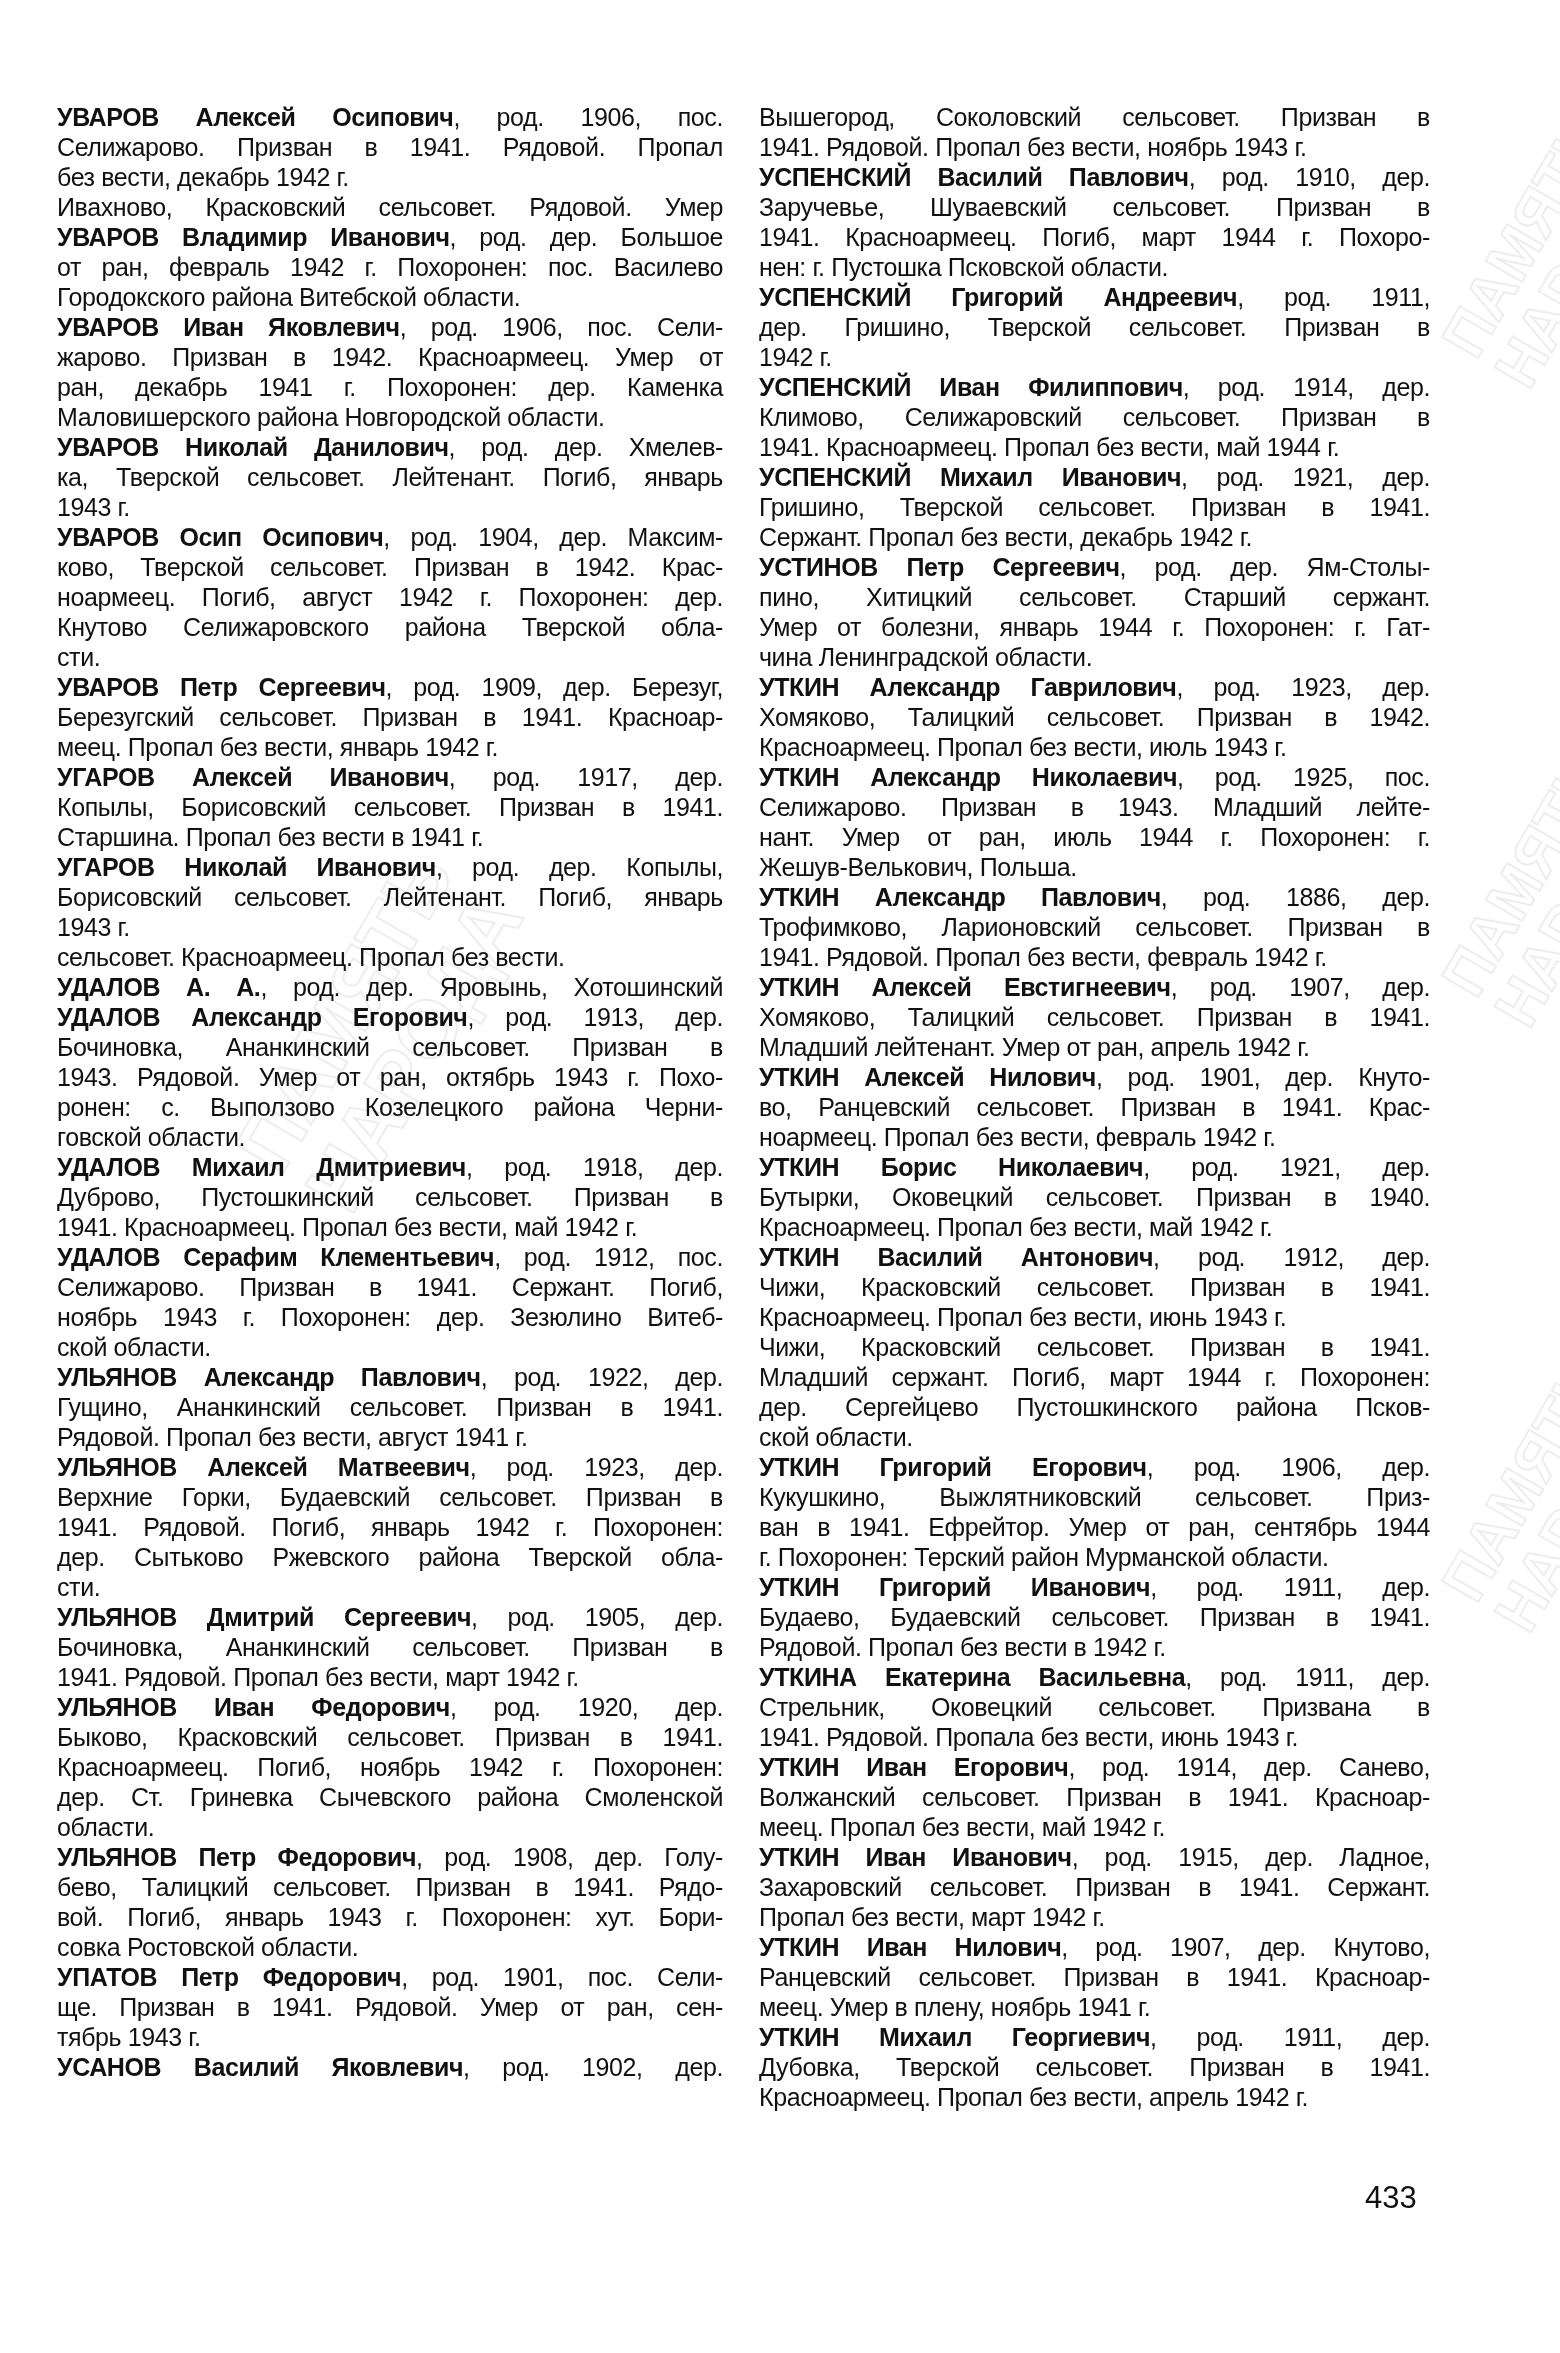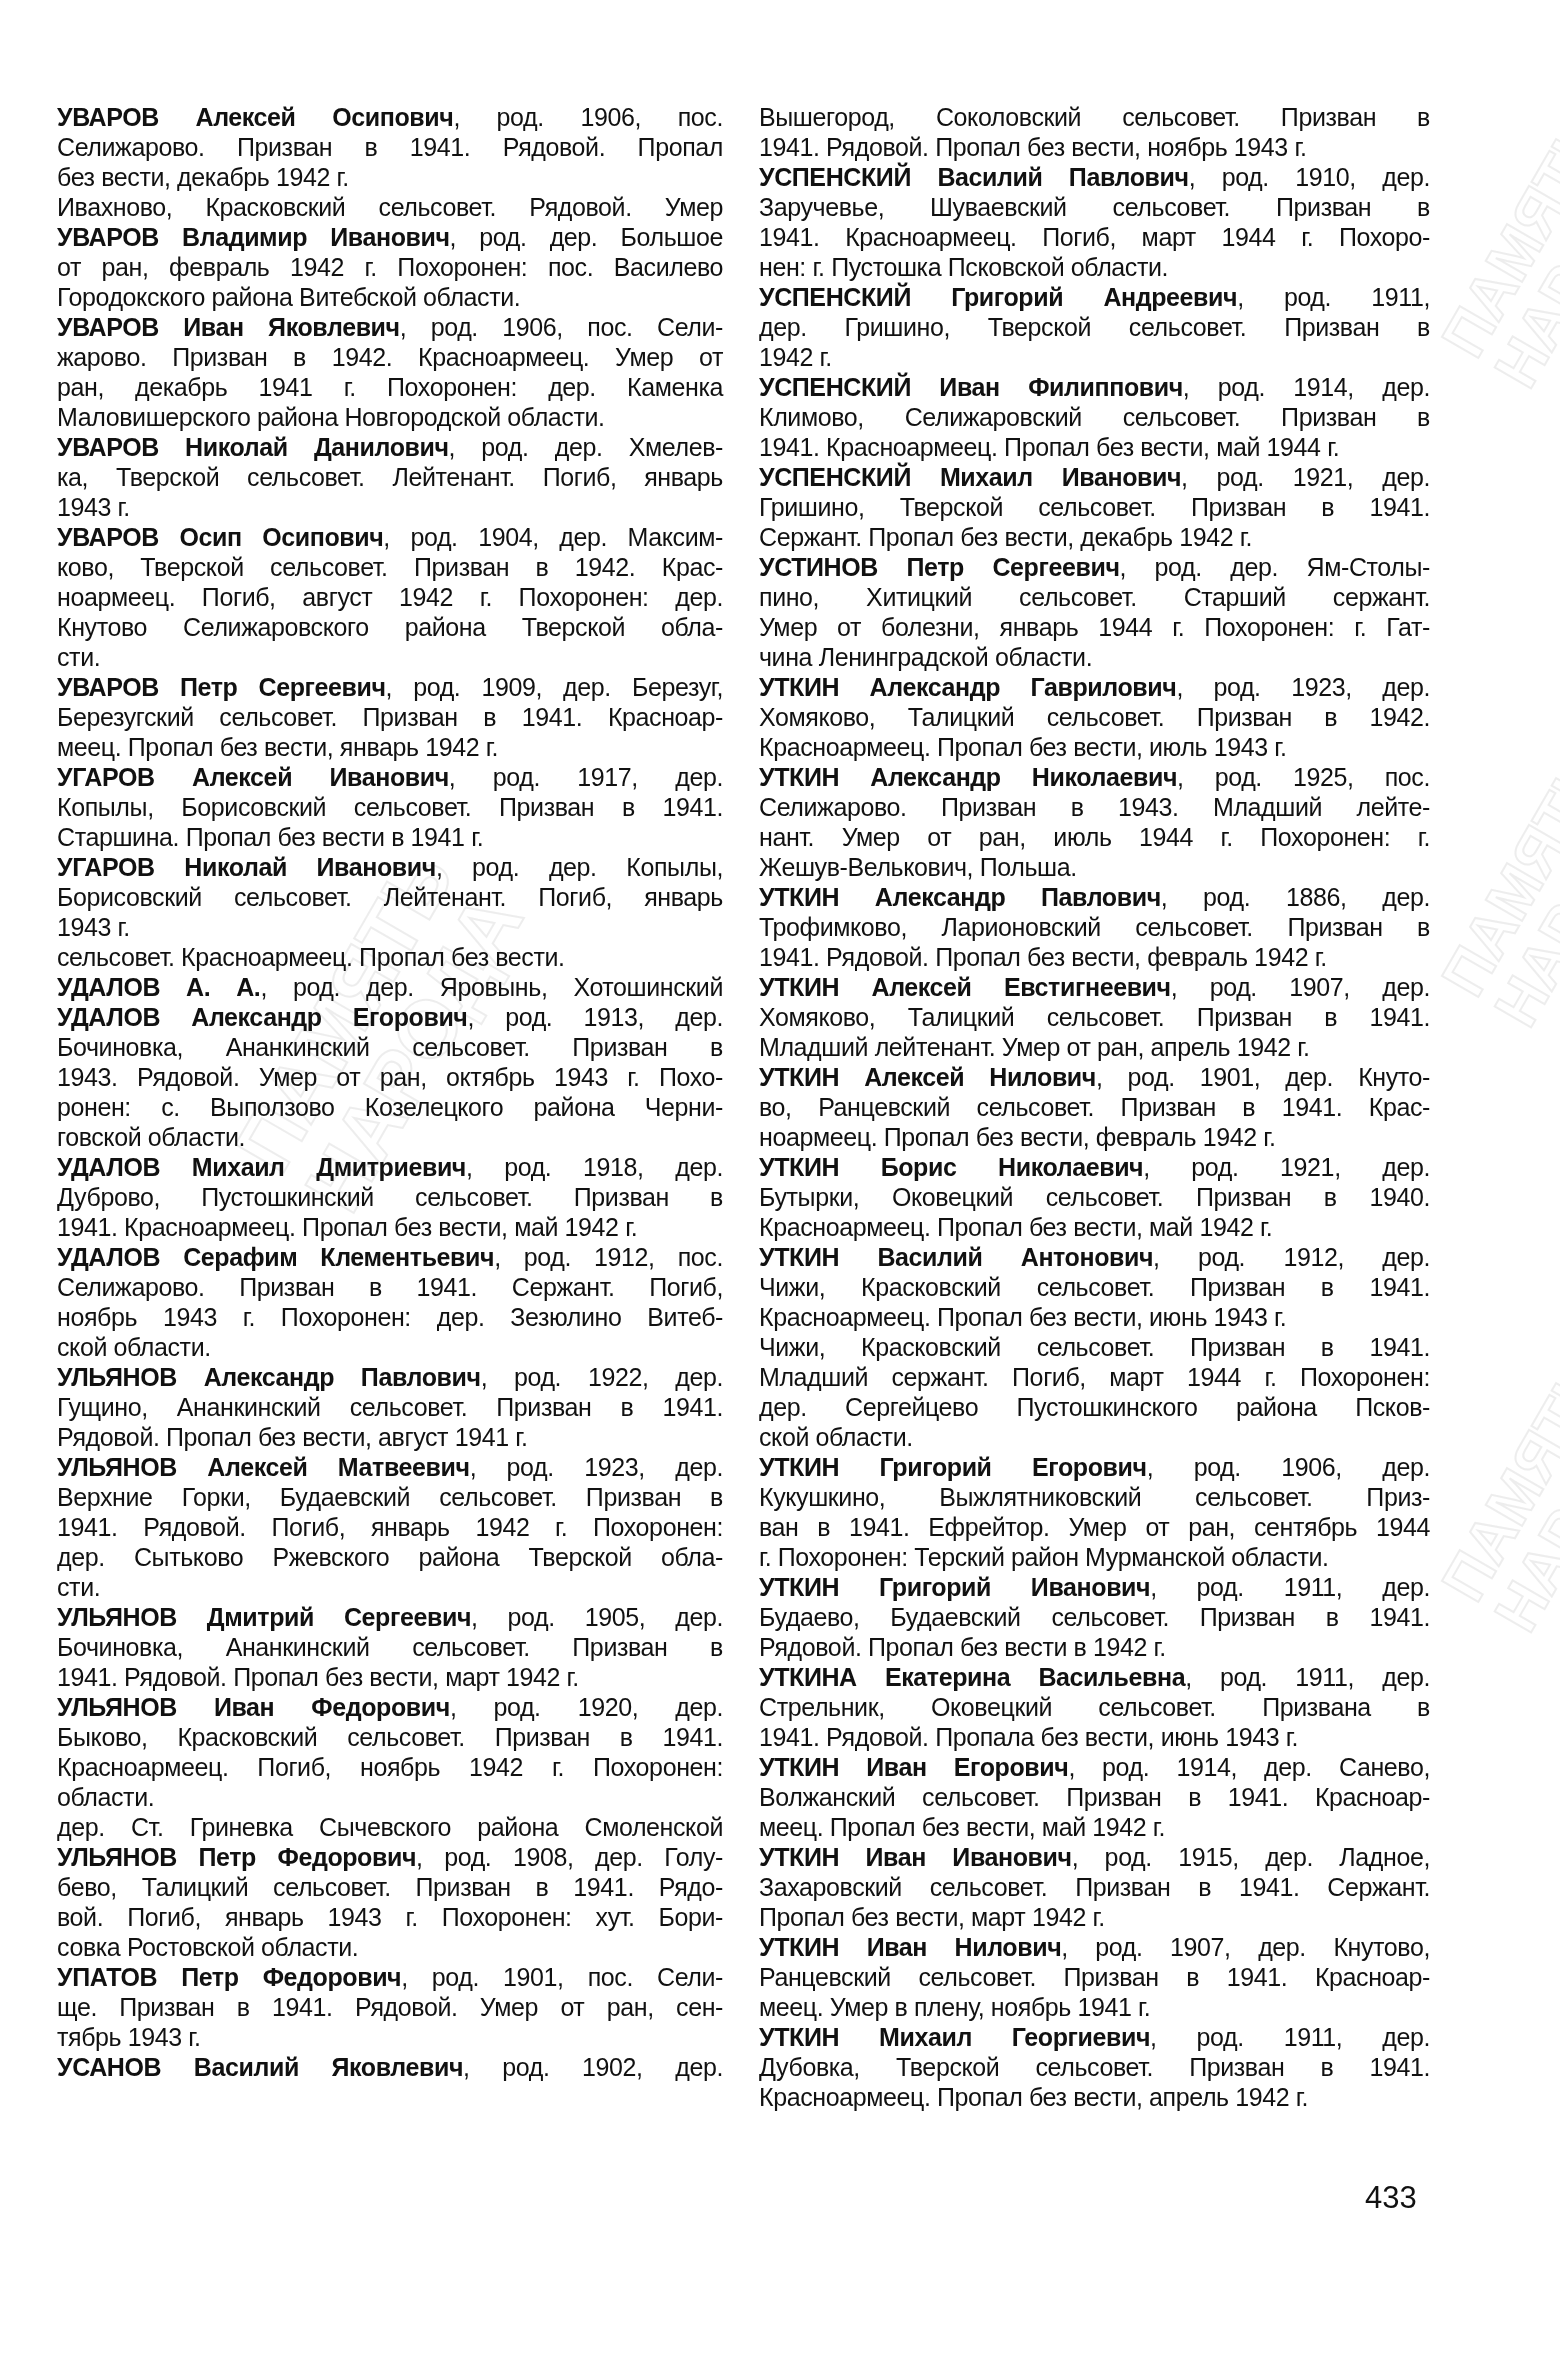--- a/index.html
+++ b/index.html
@@ -123,22 +123,22 @@
       </div>
       <div>
         <div class="line" style=""><b>УЛЬЯНОВ Дмитрий Сергеевич</b><span>, род. 1905, дер.</span></div>
         <div class="line" style=""><span>Бочиновка, Ананкинский сельсовет. Призван в</span></div>
         <div class="line last" style=""><span>1941. Рядовой. Пропал без вести, март 1942 г.</span></div>
       </div>
       <div>
         <div class="line" style=""><b>УЛЬЯНОВ Иван Федорович</b><span>, род. 1920, дер.</span></div>
         <div class="line" style=""><span>Быково, Красковский сельсовет. Призван в 1941.</span></div>
         <div class="line" style=""><span>Красноармеец. Погиб, ноябрь 1942 г. Похоронен:</span></div>
+        <div class="line" style=""><span>дер. Ст. Гриневка Сычевского района Смоленской</span></div>
         <div class="line last" style=""><span>области.</span></div>
-        <div class="line" style=""><span>дер. Ст. Гриневка Сычевского района Смоленской</span></div>
       </div>
       <div>
         <div class="line" style=""><b>УЛЬЯНОВ Петр Федорович</b><span>, род. 1908, дер. Голу-</span></div>
         <div class="line" style=""><span>бево, Талицкий сельсовет. Призван в 1941. Рядо-</span></div>
         <div class="line" style=""><span>вой. Погиб, январь 1943 г. Похоронен: хут. Бори-</span></div>
         <div class="line last" style=""><span>совка Ростовской области.</span></div>
       </div>
       <div>
         <div class="line" style=""><b>УПАТОВ Петр Федорович</b><span>, род. 1901, пос. Сели-</span></div>
         <div class="line" style=""><span>ще. Призван в 1941. Рядовой. Умер от ран, сен-</span></div>

